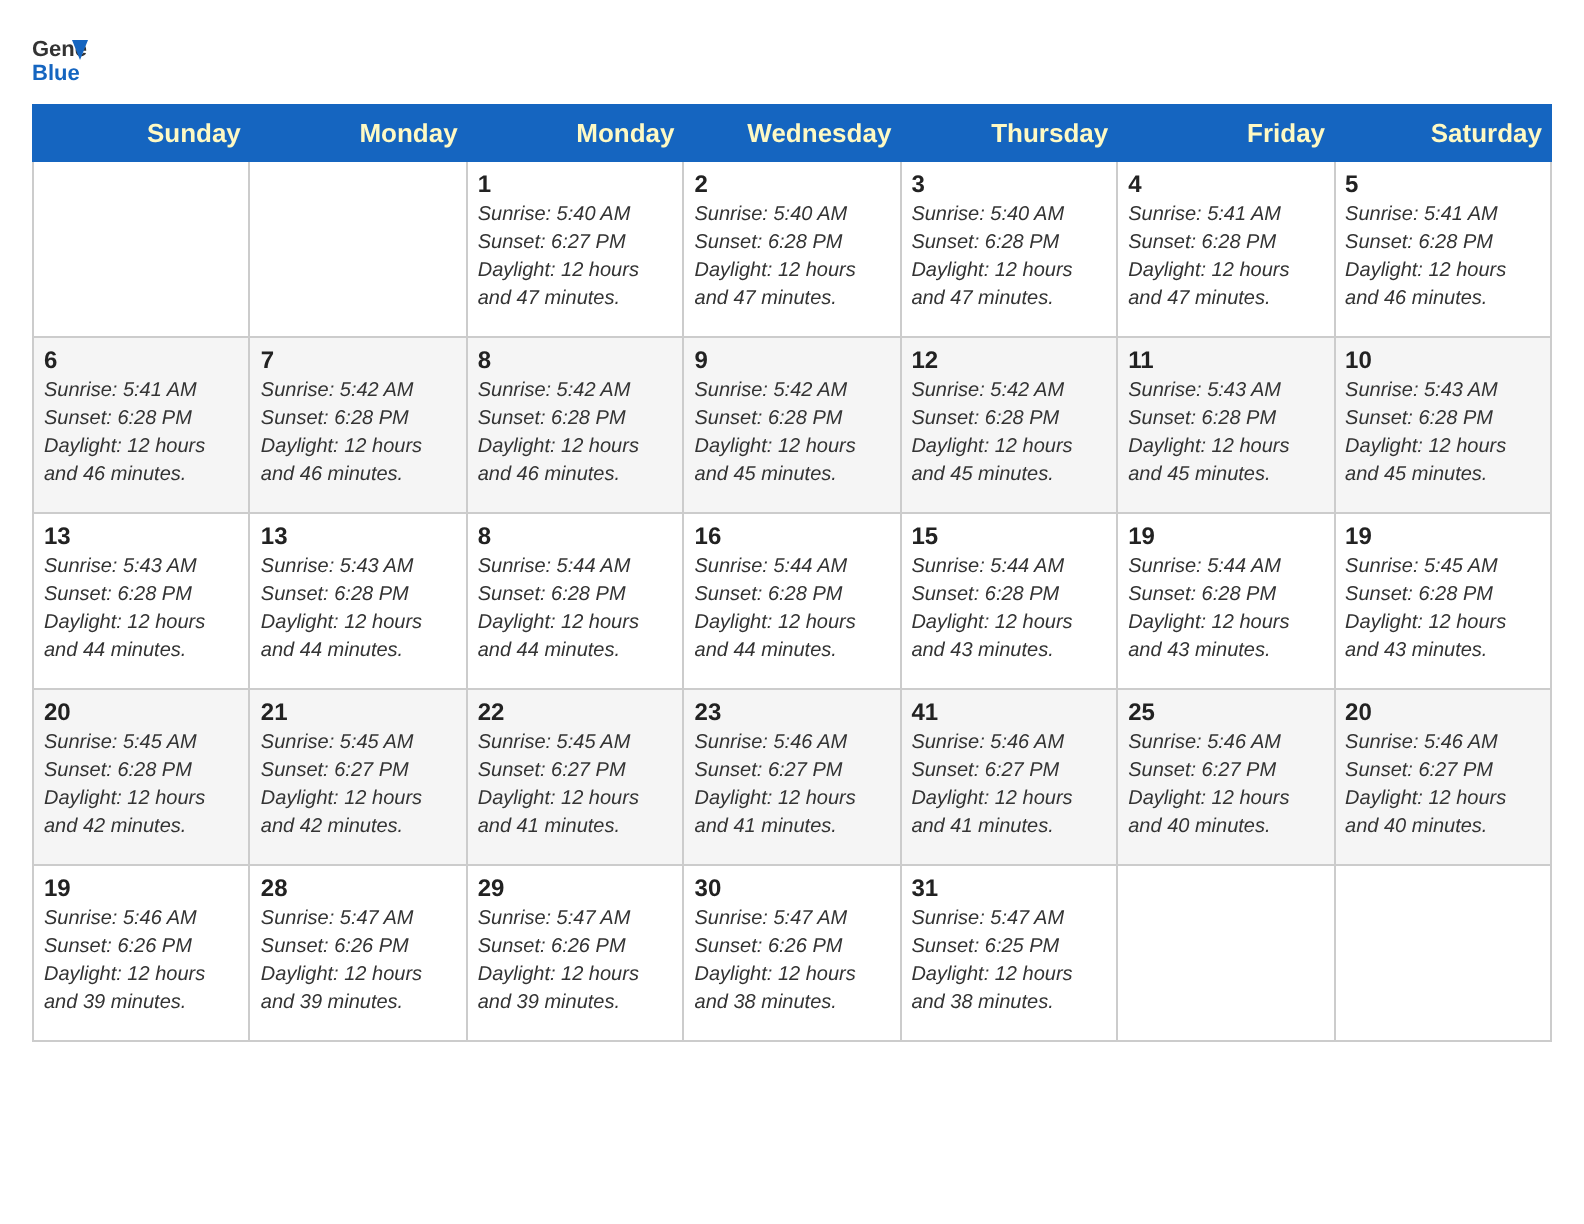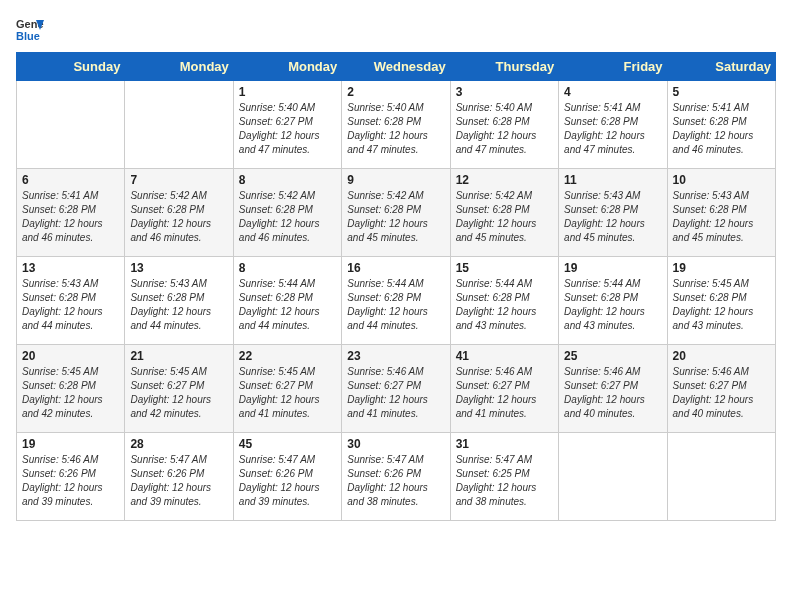--- a/index.html
+++ b/index.html
@@ -281,21 +281,21 @@
 Sunset: 6:26 PM
 Daylight: 12 hours and 39 minutes.</div>
         </td>
         <td>
           <div class="day-num">28</div>
           <div class="day-info" style="white-space: pre-line;">Sunrise: 5:47 AM
 Sunset: 6:26 PM
 Daylight: 12 hours and 39 minutes.</div>
         </td>
         <td>
-          <div class="day-num">45</div>
+          <div class="day-num">29</div>
           <div class="day-info" style="white-space: pre-line;">Sunrise: 5:47 AM
 Sunset: 6:26 PM
 Daylight: 12 hours and 39 minutes.</div>
         </td>
         <td>
           <div class="day-num">30</div>
           <div class="day-info" style="white-space: pre-line;">Sunrise: 5:47 AM
 Sunset: 6:26 PM
 Daylight: 12 hours and 38 minutes.</div>
         </td>

